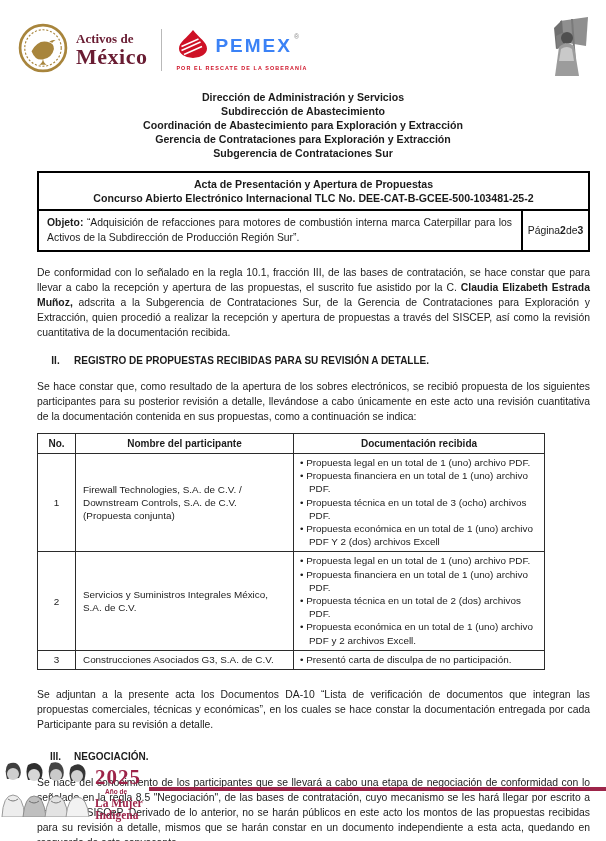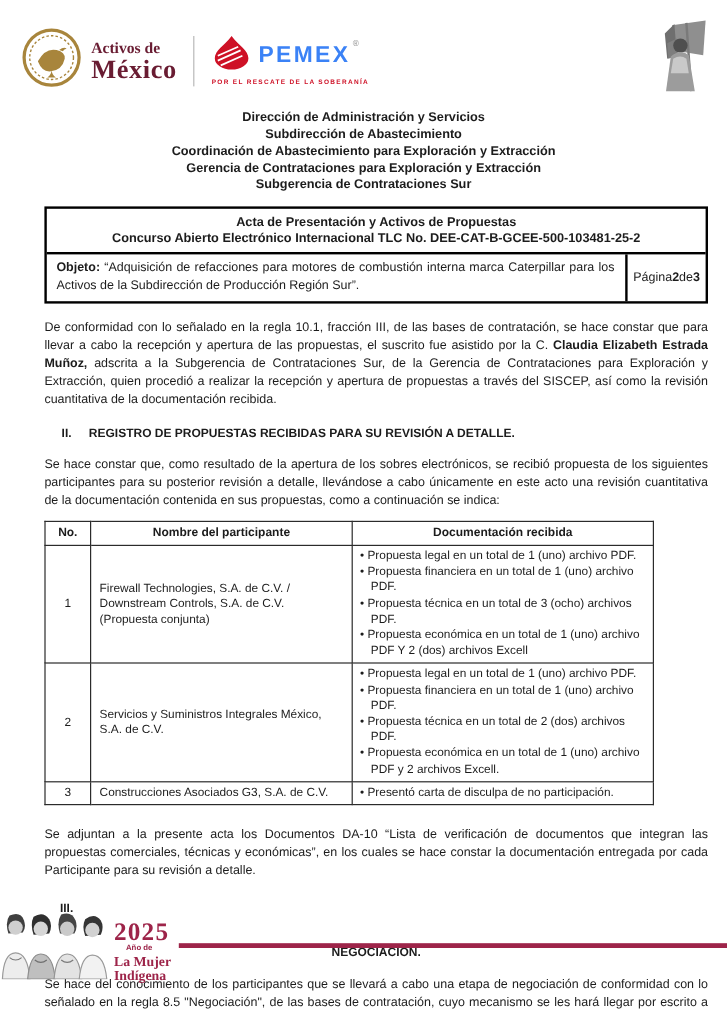--- a/index.html
+++ b/index.html
@@ -107,21 +107,21 @@
   <div class="dept-lines">
     <div>Dirección de Administración y Servicios</div>
     <div>Subdirección de Abastecimiento</div>
     <div>Coordinación de Abastecimiento para Exploración y Extracción</div>
     <div>Gerencia de Contrataciones para Exploración y Extracción</div>
     <div>Subgerencia de Contrataciones Sur</div>
   </div>
 
   <div class="title-box">
     <div class="title-top">
-      <div>Acta de Presentación y Activos de Propuestas</div>
+      <div>Acta de Presentación y Apertura de Propuestas</div>
       <div>Concurso Abierto Electrónico Internacional TLC No. DEE-CAT-B-GCEE-500-103481-25-2</div>
     </div>
     <div class="title-bottom">
       <div class="objeto-cell">
         <b>Objeto:</b><span> “Adquisición de refacciones para motores de combustión interna marca Caterpillar para los Activos de la Subdirección de Producción Región Sur”.</span>
       </div>
       <div class="pagina-cell">
         <span>Página </span>
           <b>2</b>
           <span> de </span>
@@ -186,21 +186,21 @@
             <ul>
               <li>Presentó carta de disculpa de no participación.</li>
             </ul>
           </td>
         </tr>
       </tbody>
     </table>
 
     <p class="para" style="margin-top:17px;">Se adjuntan a la presente acta los Documentos DA-10 “Lista de verificación de documentos que integran las propuestas comerciales, técnicas y económicas”, en los cuales se hace constar la documentación entregada por cada Participante para su revisión a detalle.</p>
 
-    <div class="sec-heading" style="margin-top:19px;flex-direction:column;">
+    <div class="sec-heading" style="margin-top:19px;">
       <span class="sec-num">III.</span>
       <span>NEGOCIACIÓN.</span>
     </div>
 
     <p class="para">Se hace del conocimiento de los participantes que se llevará a cabo una etapa de negociación de conformidad con lo señalado en la regla 8.5 "Negociación", de las bases de contratación, cuyo mecanismo se les hará llegar por escrito a través del SISCeP. Derivado de lo anterior, no se harán públicos en este acto los montos de las propuestas recibidas para su revisión a detalle, mismos que se harán constar en un documento independiente a esta acta, quedando en resguardo de esta convocante.</p>
 
   </div>
 
   <div class="footer">
     <span>

